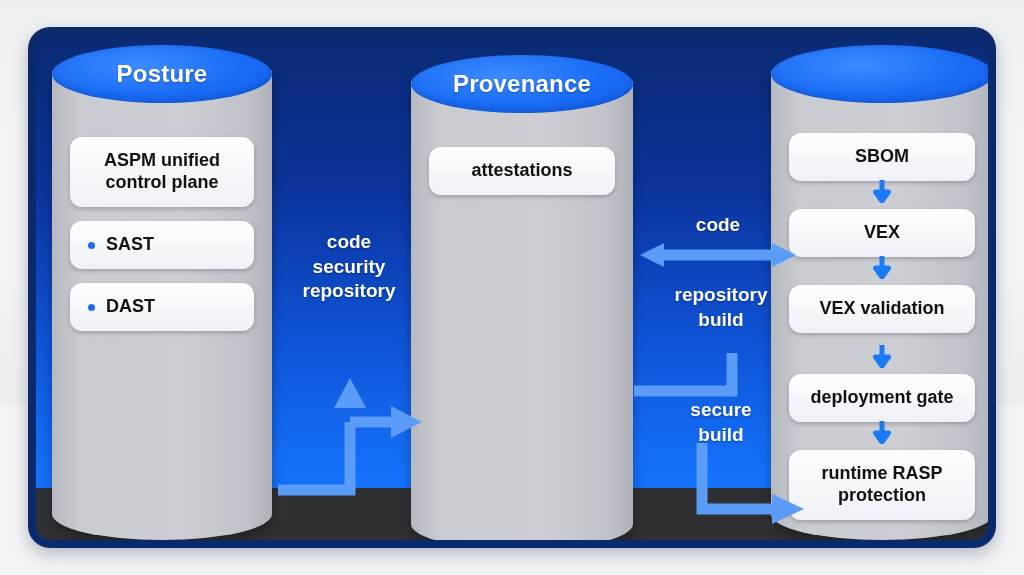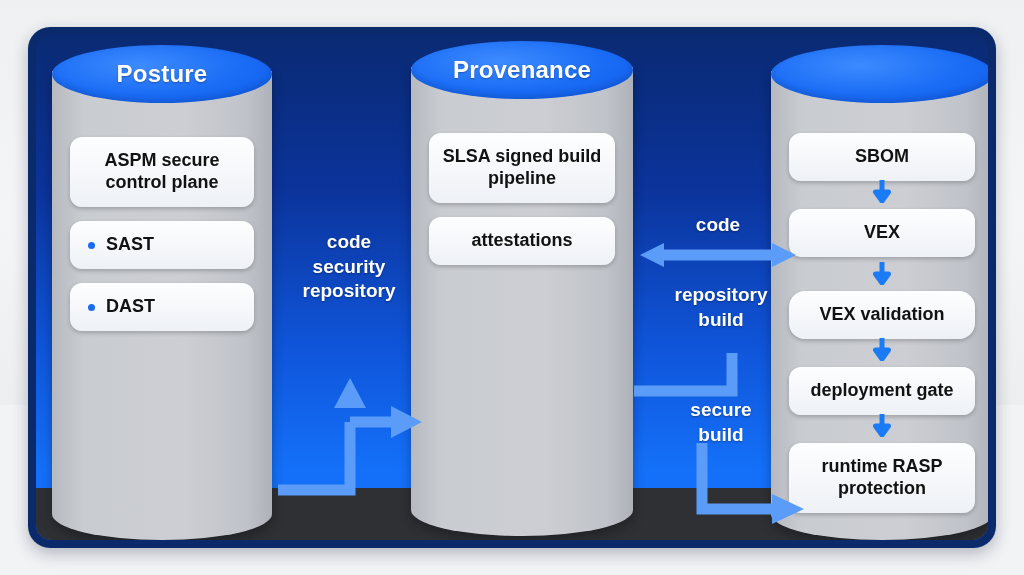--- a/index.html
+++ b/index.html
@@ -180,59 +180,58 @@
   <div id="frame">
     <div id="stage">
 
       <div id="floor"></div>
 
       <div class="cyl" style="left:16px; top:10px; width:220px; height:495px;">
         <div class="cyl-body"></div>
         <div class="cyl-top"></div>
         <div class="cyl-title">Posture</div>
         <div class="cyl-items">
-          <div class="card">ASPM secure control plane</div>
+          <div class="card">ASPM unified control plane</div>
           <div class="card bullet">
             <span class="dot"></span>
             <span>SAST</span>
           </div>
           <div class="card bullet">
             <span class="dot"></span>
             <span>DAST</span>
           </div>
         </div>
       </div>
 
-      <div class="cyl" style="left:375px; top:6px; width:222px; height:495px;">
+      <div class="cyl" style="left:375px; top:20px; width:222px; height:495px;">
         <div class="cyl-body"></div>
         <div class="cyl-top"></div>
         <div class="cyl-title">Provenance</div>
         <div class="cyl-items">
-          <div class="card">SLSA signed build pipeline</div>
           <div class="card">attestations</div>
         </div>
       </div>
 
       <div class="cyl" style="left:735px; top:10px; width:222px; height:495px;">
         <div class="cyl-body"></div>
         <div class="cyl-top"></div>
         <div class="cyl-items" style="padding-top:22px;">
           <div class="card" style="margin-bottom:6px;">SBOM</div>
           <div class="down-arrow">
             <svg width="18" height="24" viewBox="0 0 18 24">
               <path d="M9 1 L9 15 M9 22 L2.5 13 L15.5 13 Z" fill="#1a7bf5" stroke="#1a7bf5" stroke-width="5" stroke-linejoin="round"></path>
             </svg>
           </div>
-          <div class="card" style="margin-bottom:12px;">VEX</div>
-          <div class="down-arrow">
-            <svg width="18" height="24" viewBox="0 0 18 24">
-              <path d="M9 1 L9 15 M9 22 L2.5 13 L15.5 13 Z" fill="#1a7bf5" stroke="#1a7bf5" stroke-width="5" stroke-linejoin="round"></path>
-            </svg>
-          </div>
-          <div class="card" style="margin-bottom:6px;border-radius:16px;">VEX validation</div>
+          <div class="card" style="margin-bottom:6px;">VEX</div>
+          <div class="down-arrow">
+            <svg width="18" height="24" viewBox="0 0 18 24">
+              <path d="M9 1 L9 15 M9 22 L2.5 13 L15.5 13 Z" fill="#1a7bf5" stroke="#1a7bf5" stroke-width="5" stroke-linejoin="round"></path>
+            </svg>
+          </div>
+          <div class="card" style="margin-bottom:19px;">VEX validation</div>
           <div class="down-arrow">
             <svg width="18" height="24" viewBox="0 0 18 24">
               <path d="M9 1 L9 15 M9 22 L2.5 13 L15.5 13 Z" fill="#1a7bf5" stroke="#1a7bf5" stroke-width="5" stroke-linejoin="round"></path>
             </svg>
           </div>
           <div class="card" style="margin-bottom:6px;">deployment gate</div>
           <div class="down-arrow">
             <svg width="18" height="24" viewBox="0 0 18 24">
               <path d="M9 1 L9 15 M9 22 L2.5 13 L15.5 13 Z" fill="#1a7bf5" stroke="#1a7bf5" stroke-width="5" stroke-linejoin="round"></path>
             </svg>

